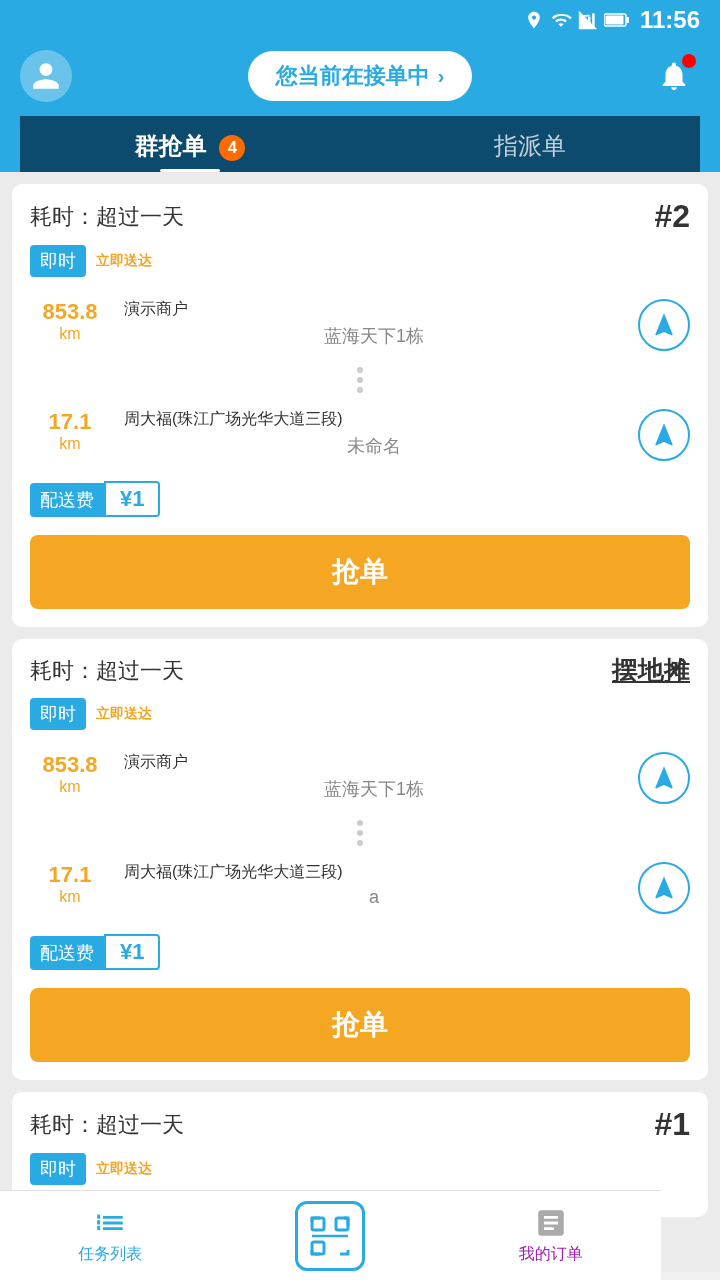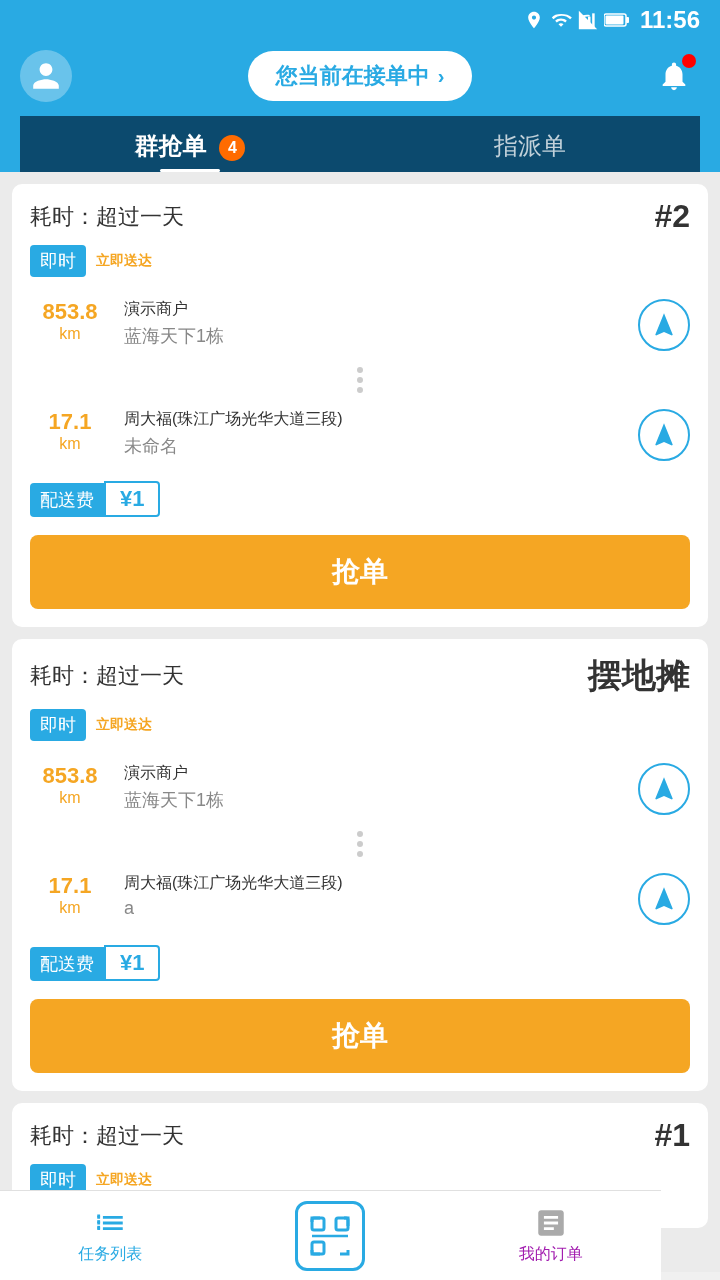--- a/index.html
+++ b/index.html
@@ -208,20 +208,21 @@
     }
     .route-name {
       font-size: 16px;
       color: #333;
       font-weight: 500;
     }
     .route-sub {
       font-size: 18px;
       color: #888;
       margin-top: 4px;
+      text-align: center;
     }
     .route-nav-btn {
       width: 52px;
       height: 52px;
       border: 2px solid #29aae3;
       border-radius: 50%;
       display: flex;
       align-items: center;
       justify-content: center;
       flex-shrink: 0;
@@ -437,21 +438,21 @@
     <div class="fee-row">
       <span class="fee-label">配送费</span>
       <span class="fee-amount">¥1</span>
     </div>
     <div class="grab-btn">抢单</div>
   </div>
 
   <div class="card">
     <div class="card-header">
       <span class="card-header-left">耗时：超过一天</span>
-      <span class="card-number" style="font-size:34px;">摆地摊</span>
+      <span class="card-number" style="font-size:26px;text-decoration:underline;">摆地摊</span>
     </div>
     <div class="instant-row">
       <span class="instant-badge">即时</span>
       <span class="instant-text">立即送达</span>
     </div>
     <div class="route-section">
       <div class="route-item">
         <div class="route-dist">
           <div class="route-dist-num">853.8</div>
           <div class="route-dist-unit">km</div>

